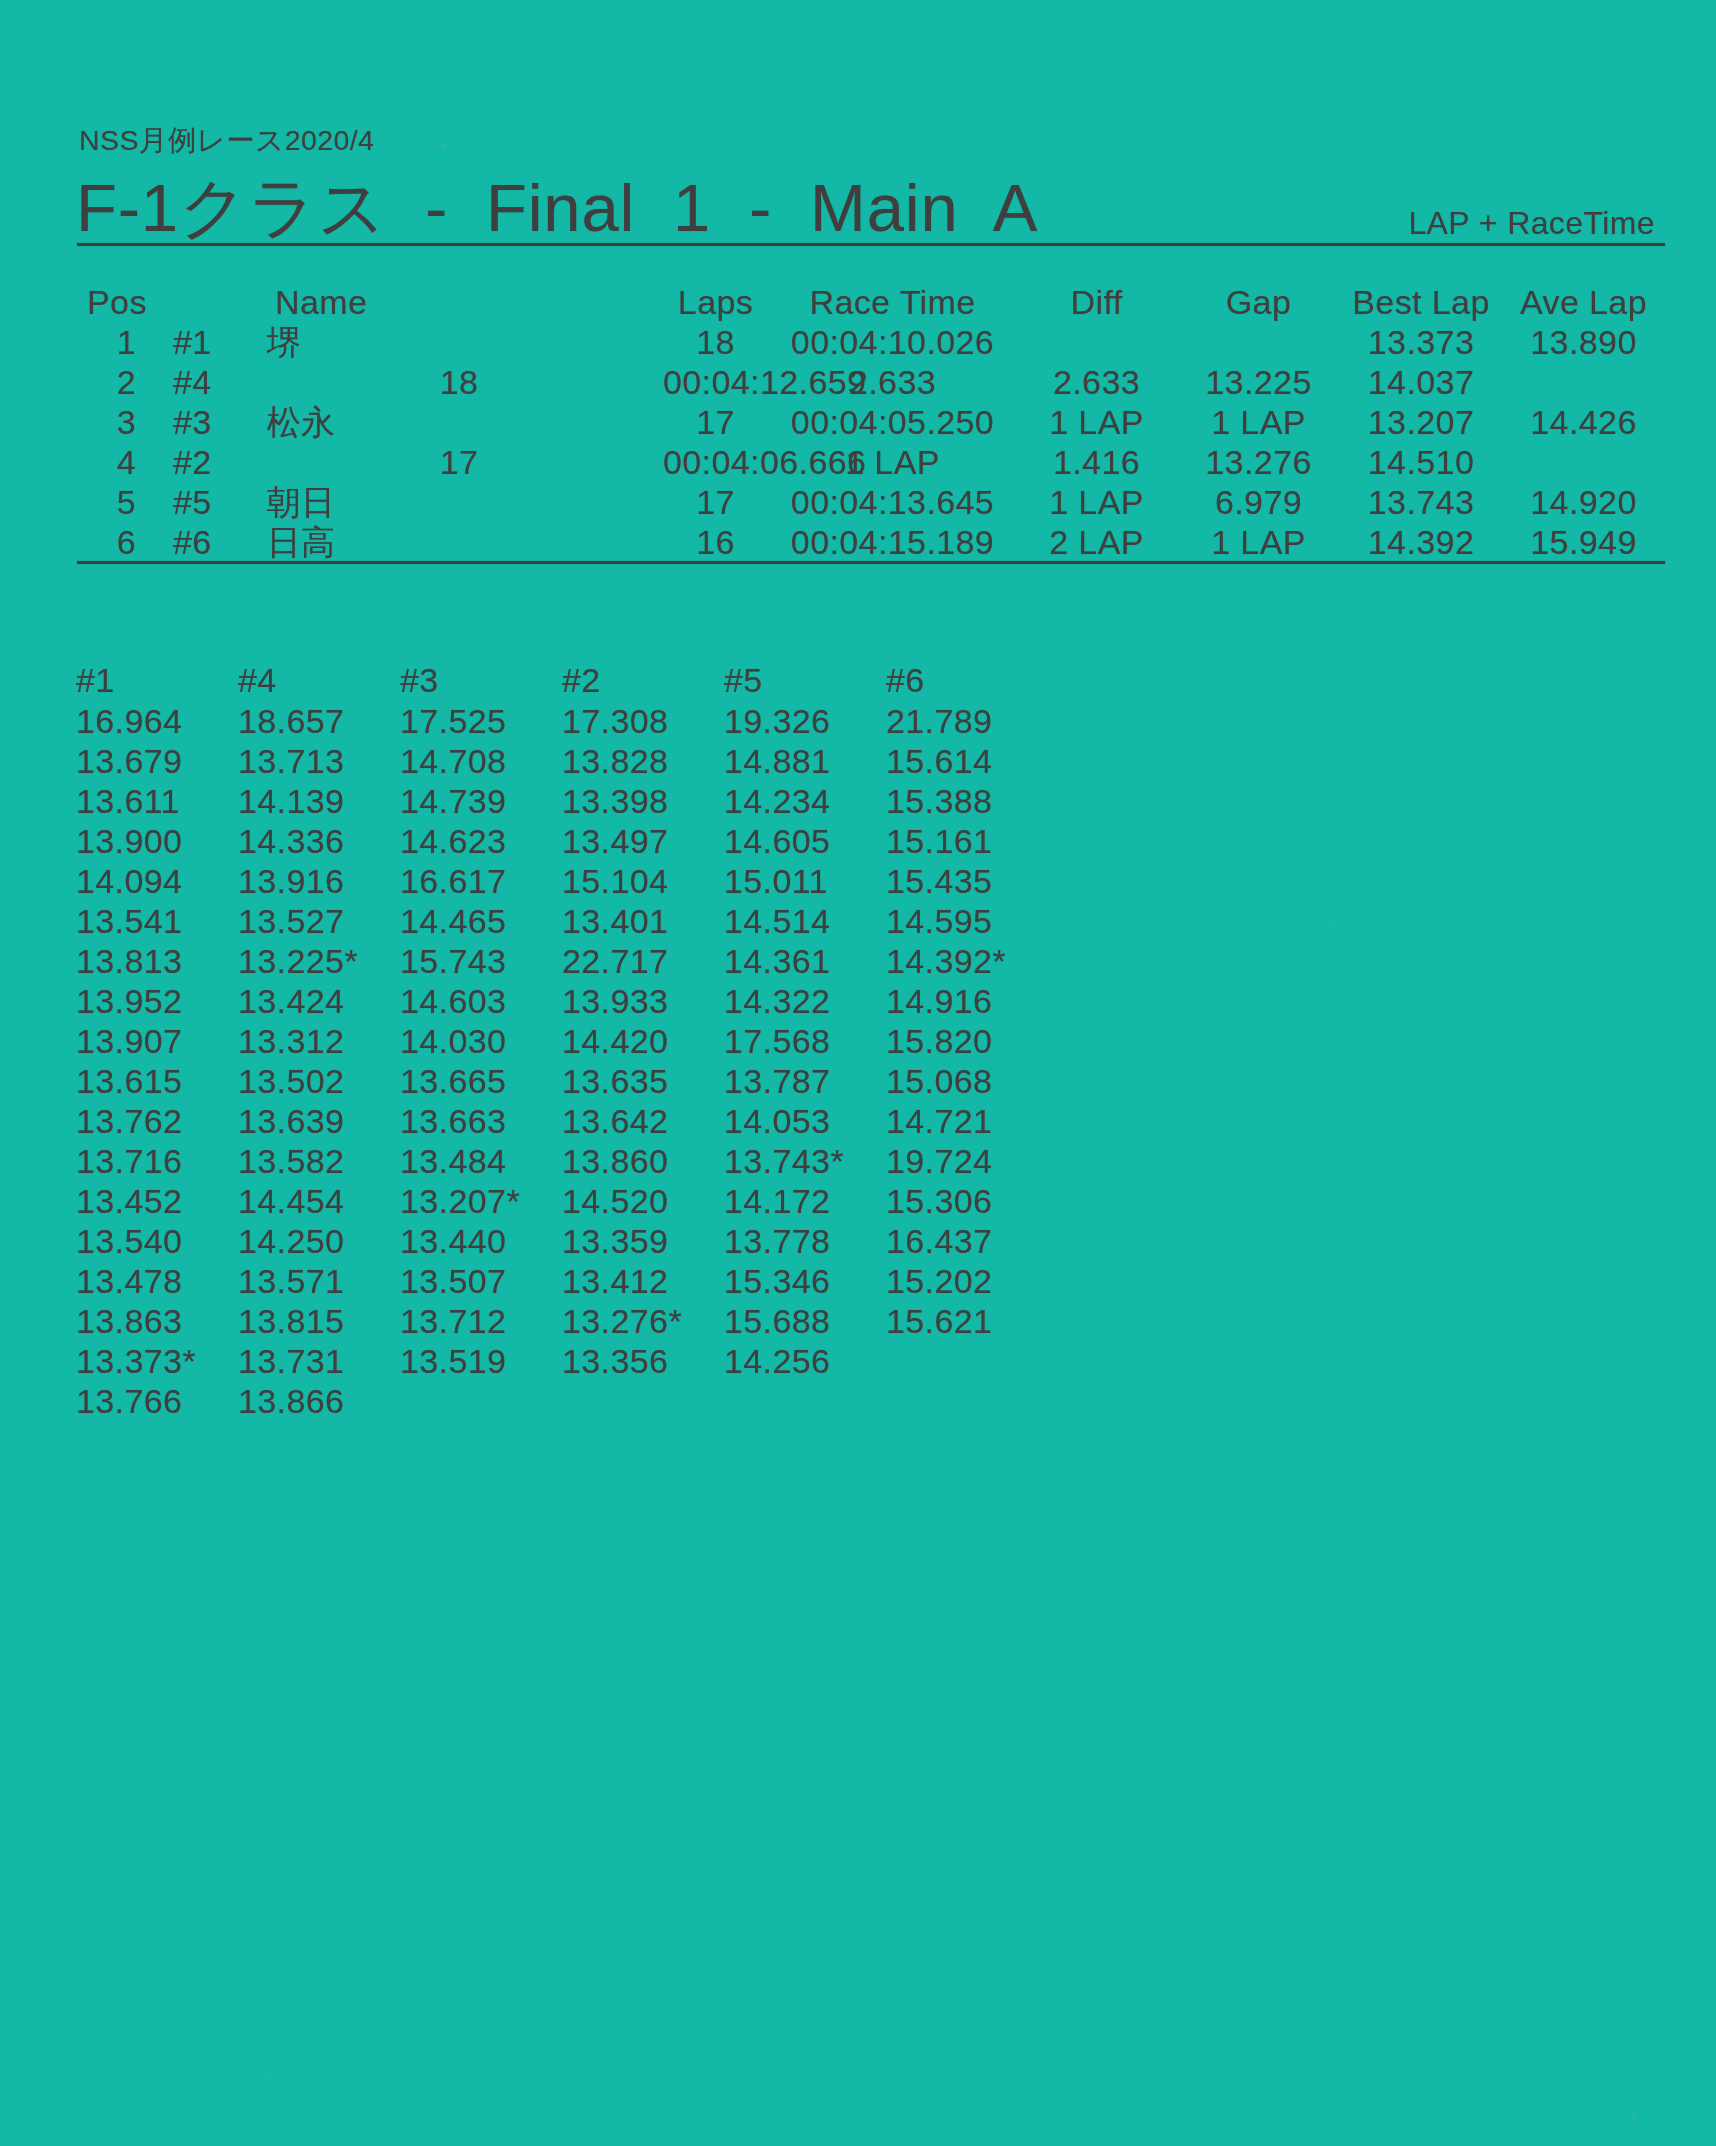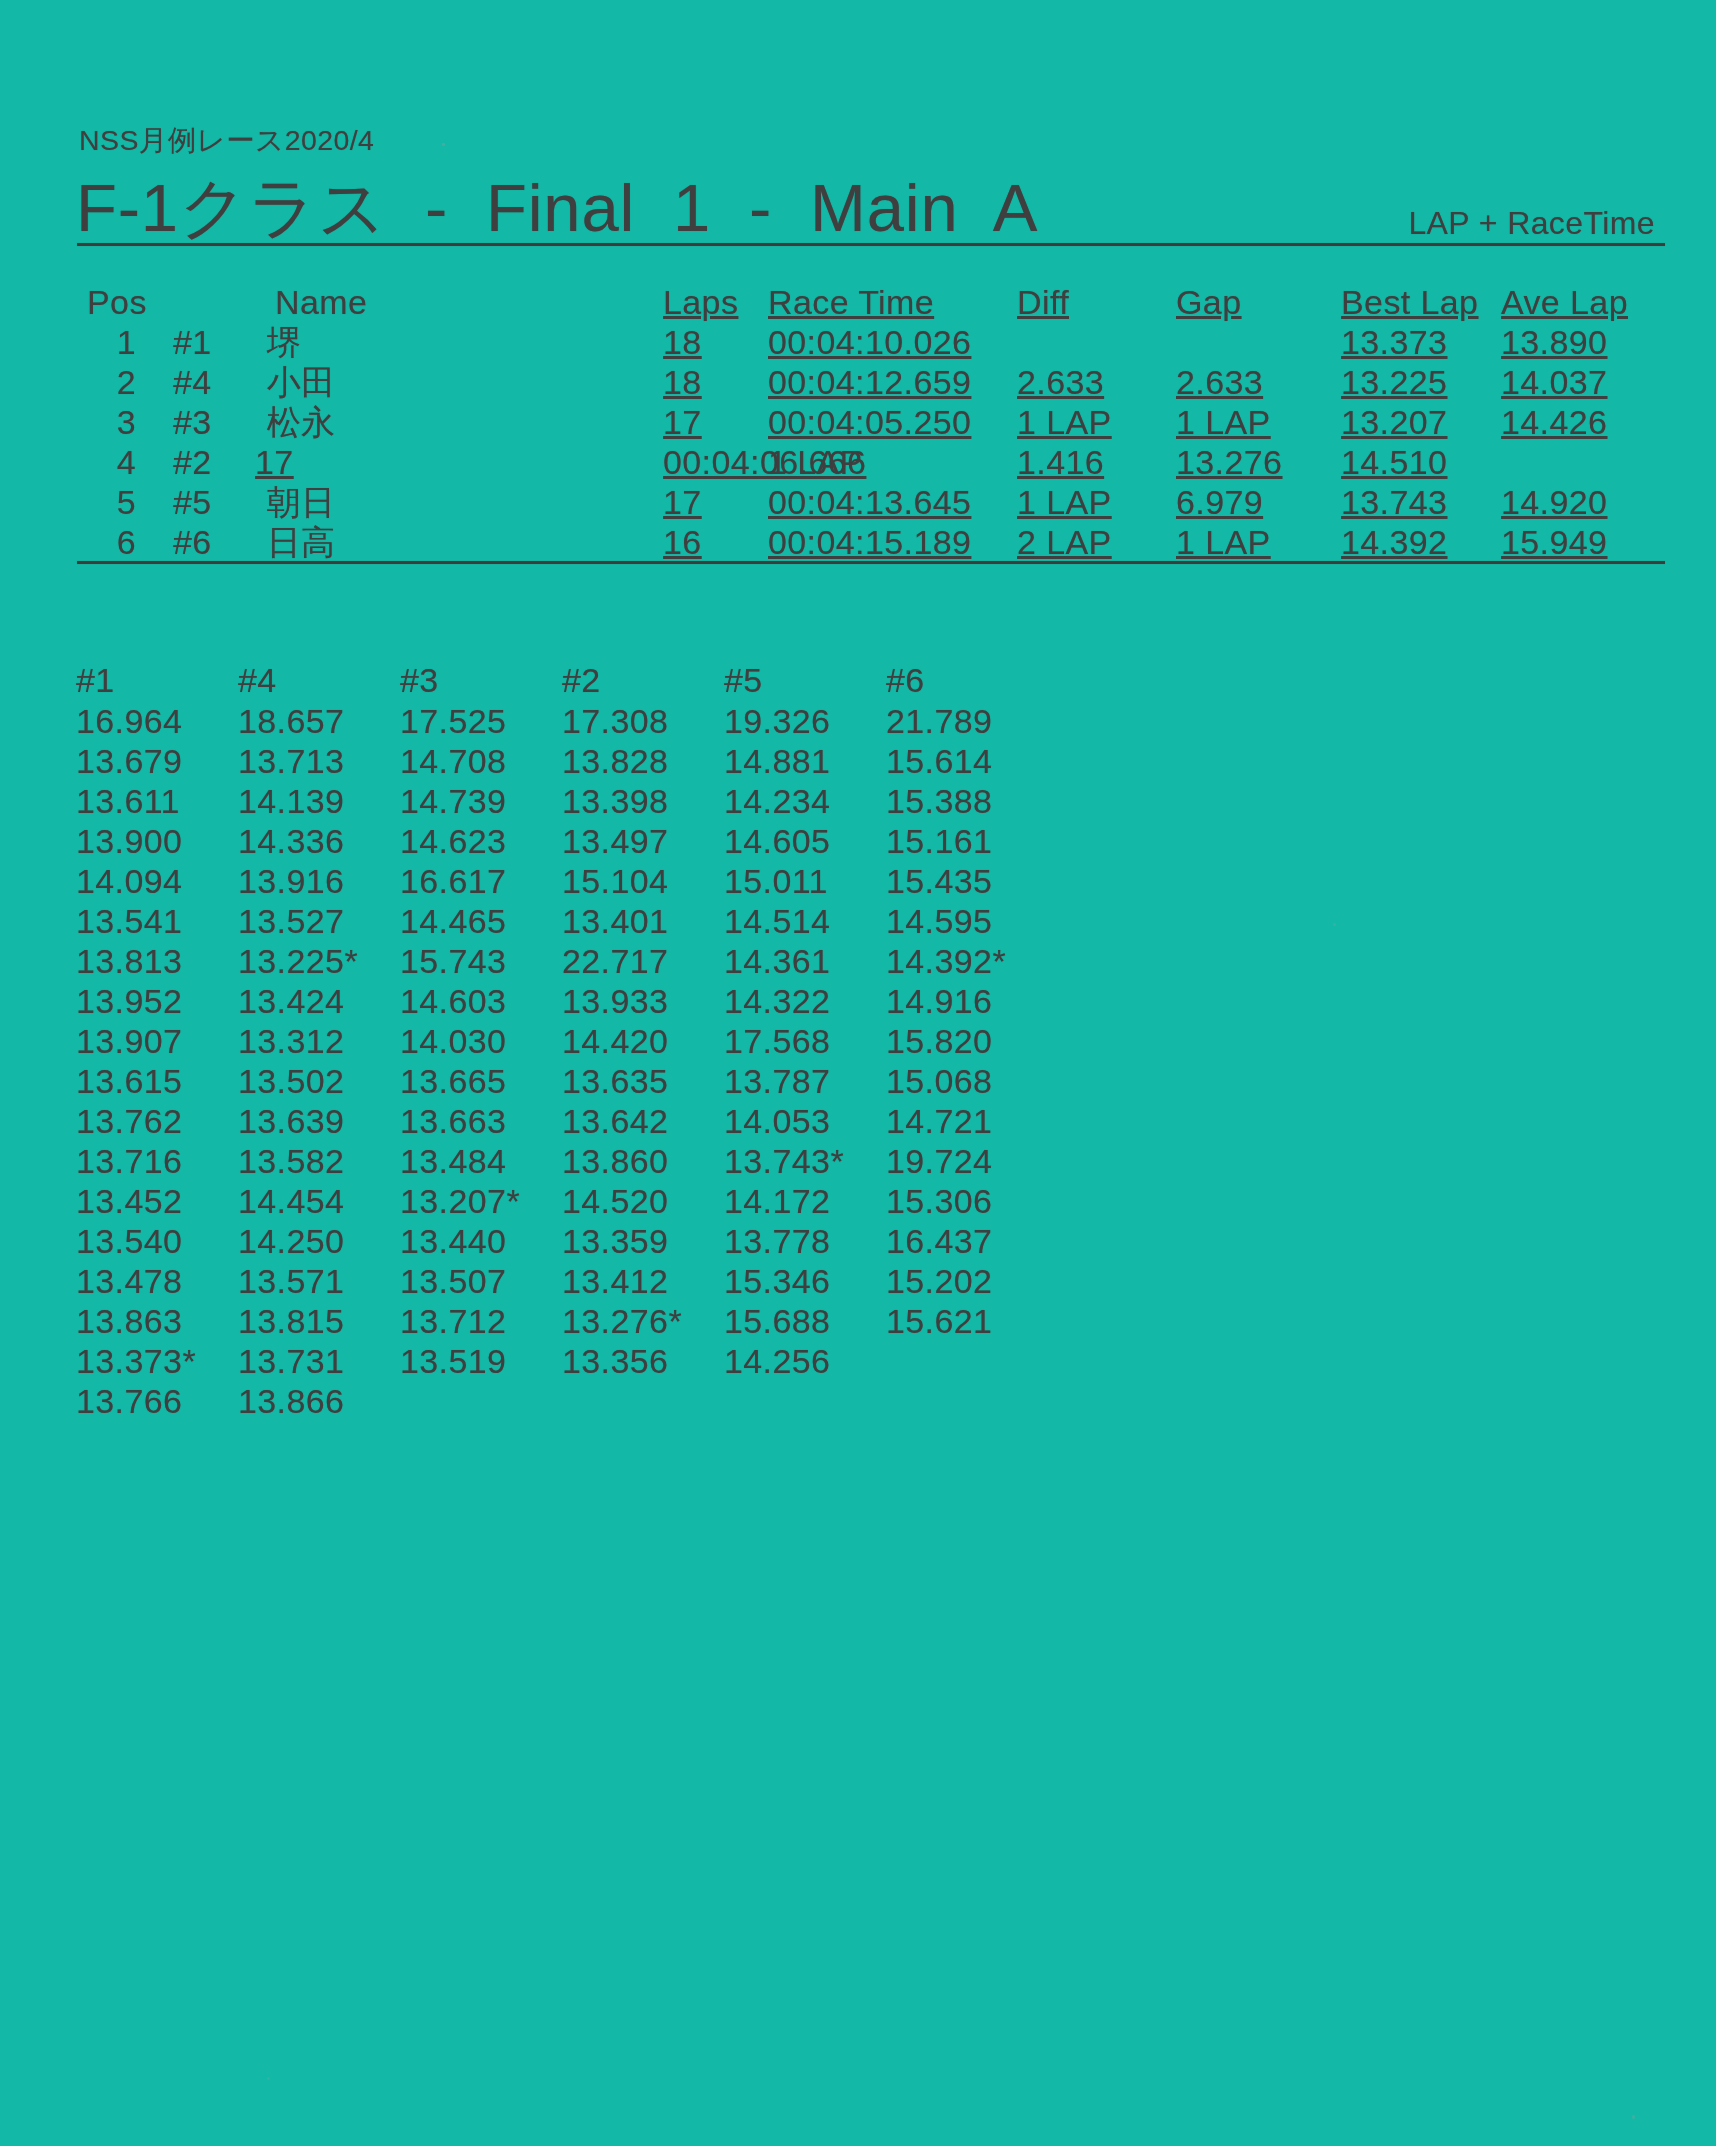--- a/index.html
+++ b/index.html
@@ -45,21 +45,21 @@
   .r-row{
     display:grid;
     grid-template-columns:59px 119px 408px 105px 249px 159px 165px 160px 165px;
     height:40px;line-height:40px;
     white-space:nowrap;
   }
   .r-row.header{margin-bottom:0px;}
   .c-pos{text-align:right;}
   .c-car{text-align:left;padding-left:37px;}
   .c-name{text-align:left;padding-left:11.7px;}
-  .c-laps,.c-rt,.c-diff,.c-gap,.c-best,.c-ave{text-align:left;text-decoration:underline;}
+  .c-laps,.c-rt,.c-diff,.c-gap,.c-best,.c-ave{text-align:center;}
   .r-row.header .c-pos{text-align:left;padding-left:10px;}
   .r-row.header .c-name{padding-left:20px;}
 
   
   .lapchart{
     position:absolute;left:76px;top:660px;
     font-size:34px;
   }
   .l-row{
     display:grid;
@@ -107,21 +107,20 @@
     <span class="c-rt">00:04:10.026</span>
     <span class="c-diff"></span>
     <span class="c-gap"></span>
     <span class="c-best">13.373</span>
     <span class="c-ave">13.890</span>
   </div>
 
   <div class="r-row ink">
     <span class="c-pos">2</span>
     <span class="c-car">#4</span>
-    <span class="c-name">小田</span>
     <span class="c-laps">18</span>
     <span class="c-rt">00:04:12.659</span>
     <span class="c-diff">2.633</span>
     <span class="c-gap">2.633</span>
     <span class="c-best">13.225</span>
     <span class="c-ave">14.037</span>
   </div>
 
   <div class="r-row ink">
     <span class="c-pos">3</span>

